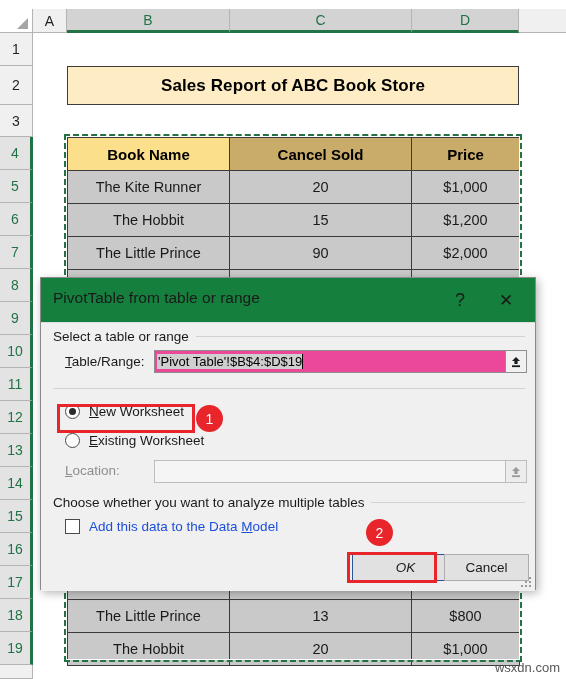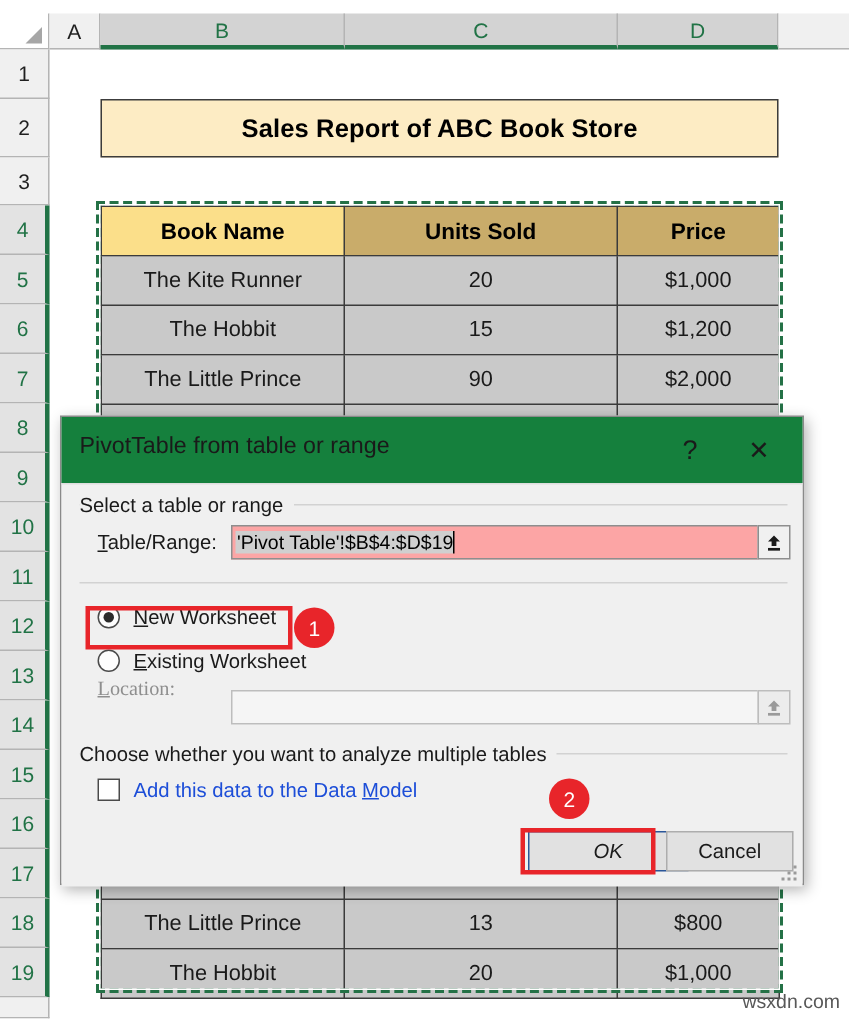--- a/index.html
+++ b/index.html
@@ -212,21 +212,21 @@
     position: absolute;
     font-size: 13.5px;
     color: #1a1a1a;
     white-space: nowrap;
   }
   .fld-label.disabled { color: #8e8e8e; }
   .ul { text-decoration: underline; }
 
   .textbox {
     position: absolute;
-    background: #fca5a5;
+    background: #ec4899;
     border: 1px solid #8e8e8e;
     height: 23px;
     font-size: 13px;
     color: #111;
     display: flex;
     align-items: center;
     padding-left: 2px;
   }
   .tb-selected {
     background: #cfcfcf;
@@ -376,21 +376,21 @@
     <div class="rowhead sel" style="top:599px;height:33px;">18</div>
     <div class="rowhead sel" style="top:632px;height:33px;">19</div>
     <div class="rowhead" style="top:665px;height:14px;"></div>
 
     <div class="title-banner">Sales Report of ABC Book Store</div>
 
     <table class="dtable">
       <tbody>
         <tr class="hdr">
           <td class="col-b first">Book Name</td>
-          <td class="col-c">Units Sold</td>
+          <td class="col-c">Cancel Sold</td>
           <td class="col-d">Price</td>
         </tr>
         <tr>
             <td class="col-b">The Kite Runner</td>
             <td class="col-c">20</td>
             <td class="col-d">$1,000</td>
           </tr>
         <tr>
             <td class="col-b">The Hobbit</td>
             <td class="col-c">15</td>
@@ -500,21 +500,21 @@
       <div class="radio-row" style="left:24px; top:81px;">
         <span class="radio checked"></span>
         <span class="radio-label"><span class="ul">N</span><span>ew Worksheet</span></span>
       </div>
 
       <div class="radio-row" style="left:24px; top:110px;">
         <span class="radio"></span>
         <span class="radio-label"><span class="ul">E</span><span>xisting Worksheet</span></span>
       </div>
 
-      <div class="fld-label disabled" style="left:24px; top:128px;font-family:Liberation Serif, serif;"><span class="ul">L</span><span>ocation:</span></div>
+      <div class="fld-label disabled" style="left:24px; top:140px;"><span class="ul">L</span><span>ocation:</span></div>
 
       <div class="textbox" style="left:113px; top:137px; width:352px; background:#f5f5f5; border-color:#bdbdbd;">
         <span></span>
       </div>
       <div class="collapse-btn" style="left:464px; top:137px; background:#ececec; border-color:#bdbdbd;">
         <svg width="14" height="14" viewBox="0 0 14 14" aria-hidden="true">
           <path d="M7 2 L11 6 L8.6 6 L8.6 9 L5.4 9 L5.4 6 L3 6 Z" fill="#9a9a9a"></path>
           <rect x="3" y="10.3" width="8" height="1.8" fill="#9a9a9a"></rect>
         </svg>
       </div>

